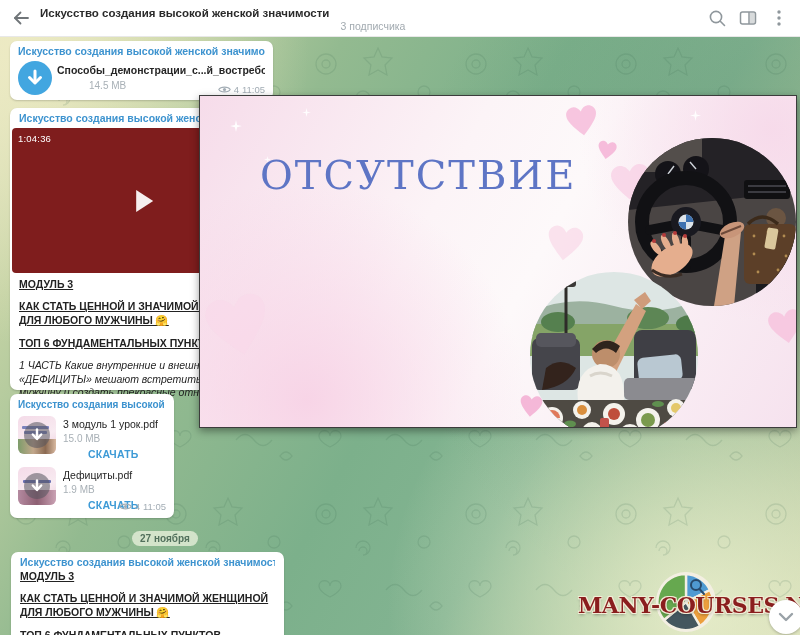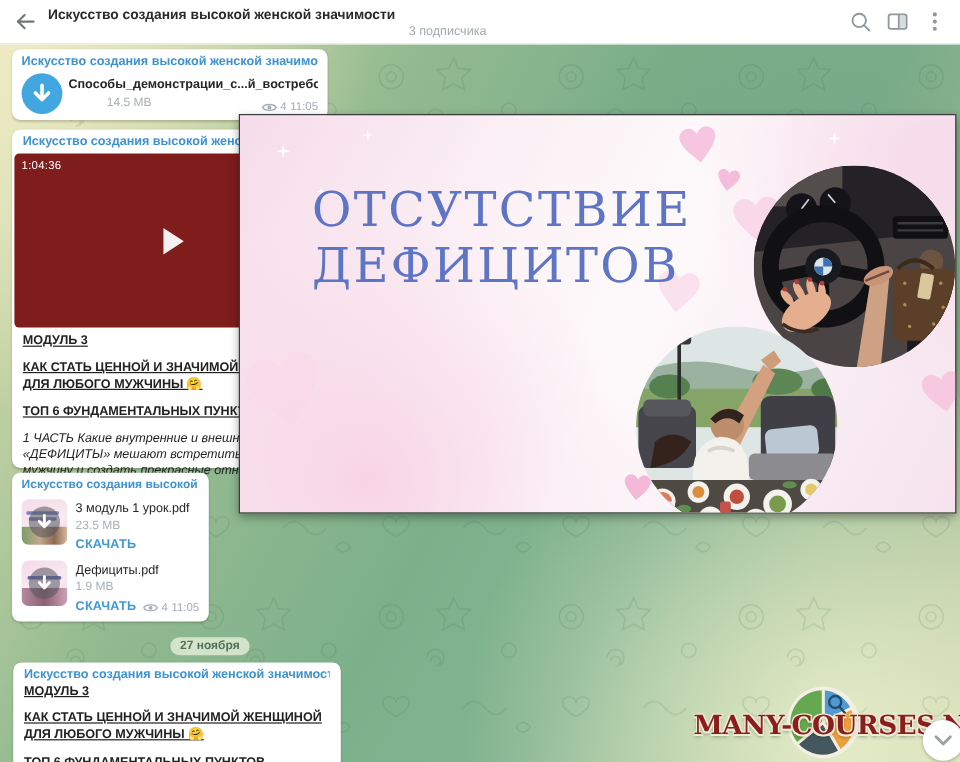--- a/index.html
+++ b/index.html
@@ -56,23 +56,23 @@
     background:linear-gradient(160deg,#f4dbe8 0%,#f8ebf1 55%,#ecc9da 100%);}
   .t-line{position:absolute;height:3px;background:rgba(92,106,176,.8);border-radius:1px;}
   .t-photo{position:absolute;bottom:0;left:0;right:0;}
   .t-photo1{height:15px;background:linear-gradient(90deg,#7d9c6a,#c2a78b 40%,#8b6a52 72%,#d8b9a0);}
   .t-photo2{height:15px;background:linear-gradient(90deg,#b48aa0,#8d5f72 50%,#caa2b4);}
   .t-dl{position:absolute;left:50%;top:50%;transform:translate(-50%,-50%);width:26px;height:26px;border-radius:50%;
     background:rgba(84,84,92,.55);display:flex;align-items:center;justify-content:center;}
   .file-info{margin-left:7px;min-width:0;}
   .file-name{font-size:10.5px;font-weight:normal;color:#262626;line-height:12px;margin-top:2px;white-space:nowrap;overflow:hidden;}
   .file-size{font-size:10px;color:#a8b0b6;margin-top:3px;}
-  .dl-link{display:inline-block;font-size:10.5px;font-weight:bold;color:#3d9ad6;margin-top:4px;letter-spacing:.2px;cursor:pointer;}
-
-  .date-badge{position:absolute;left:142px;top:531px;height:15px;padding:0 8px;border-radius:8px;
+  .dl-link{display:inline-block;font-size:10.5px;font-weight:bold;color:#3d9ad6;margin-top:4px;letter-spacing:.2px;cursor:pointer;margin-left:25px;}
+
+  .date-badge{position:absolute;left:132px;top:531px;height:15px;padding:0 8px;border-radius:8px;
     background:rgba(240,245,226,.72);color:#52705c;font-size:10px;font-weight:bold;
     display:flex;align-items:center;z-index:1;cursor:pointer;}
 
   .card-text{left:11px;top:552px;width:273px;height:110px;padding:4px 9px;box-sizing:border-box;}
 
   
   .media-overlay{position:absolute;left:199px;top:95px;width:598px;height:333px;z-index:5;
     border:1px solid #3c3c3c;box-sizing:border-box;box-shadow:0 3px 8px rgba(0,0,0,.4);overflow:hidden;cursor:pointer;
     background:
       radial-gradient(circle at 18% 92%, rgba(247,209,229,.9), rgba(247,209,229,0) 38%),
@@ -204,21 +204,21 @@
         <div class="t-photo t-photo1"></div>
         <div class="t-dl">
           <svg width="12" height="14">
             <line x1="6" y1="1.5" x2="6" y2="9.5" stroke="#fff" stroke-width="2.4" stroke-linecap="round"></line>
             <polyline points="1.8,6.5 6,11 10.2,6.5" fill="none" stroke="#fff" stroke-width="2.4" stroke-linecap="round" stroke-linejoin="round"></polyline>
           </svg>
         </div>
       </div>
       <div class="file-info">
         <div class="file-name">3 модуль 1 урок.pdf</div>
-        <div class="file-size">23.5 MB</div>
+        <div class="file-size">15.0 MB</div>
         <div class="dl-link">СКАЧАТЬ</div>
       </div>
     </div>
 
     <div class="file-row">
       <div class="thumb">
         <div class="t-line" style="top:13px;left:5px;width:28px;background:rgba(80,92,168,.85);"></div>
         <div class="t-photo t-photo2"></div>
         <div class="t-dl">
           <svg width="12" height="14">
@@ -285,21 +285,20 @@
       </svg>
     <svg class="sparkle" style="left:490px;top:14px;" width="11" height="11" viewBox="0 0 16 16">
         <path d="M8 0 L9.5 6.5 L16 8 L9.5 9.5 L8 16 L6.5 9.5 L0 8 L6.5 6.5 Z" fill="#fff" opacity=".9"></path>
       </svg>
     <svg class="sparkle" style="left:64px;top:60px;" width="7" height="7" viewBox="0 0 16 16">
         <path d="M8 0 L9.5 6.5 L16 8 L9.5 9.5 L8 16 L6.5 9.5 L0 8 L6.5 6.5 Z" fill="#fff" opacity=".85"></path>
       </svg>
 
     <div class="ov-title">
       <div>ОТСУТСТВИЕ</div>
-      <div>ДЕФИЦИТОВ</div>
     </div>
 
     <div class="photo-circle pc1">
       <svg width="168" height="168" viewBox="0 0 168 168">
         <rect width="168" height="168" fill="#4a4544"></rect>
         <path d="M0 0 H168 V54 L0 72 Z" fill="#242226"></path>
         <rect x="0" y="0" width="74" height="34" fill="#8d867a" opacity=".45"></rect>
         <circle cx="40" cy="36" r="13" fill="#141318"></circle>
           <circle cx="68" cy="31" r="13" fill="#141318"></circle>
         <line x1="40" y1="36" x2="46" y2="28" stroke="#cfd4da" stroke-width="1.4"></line>

